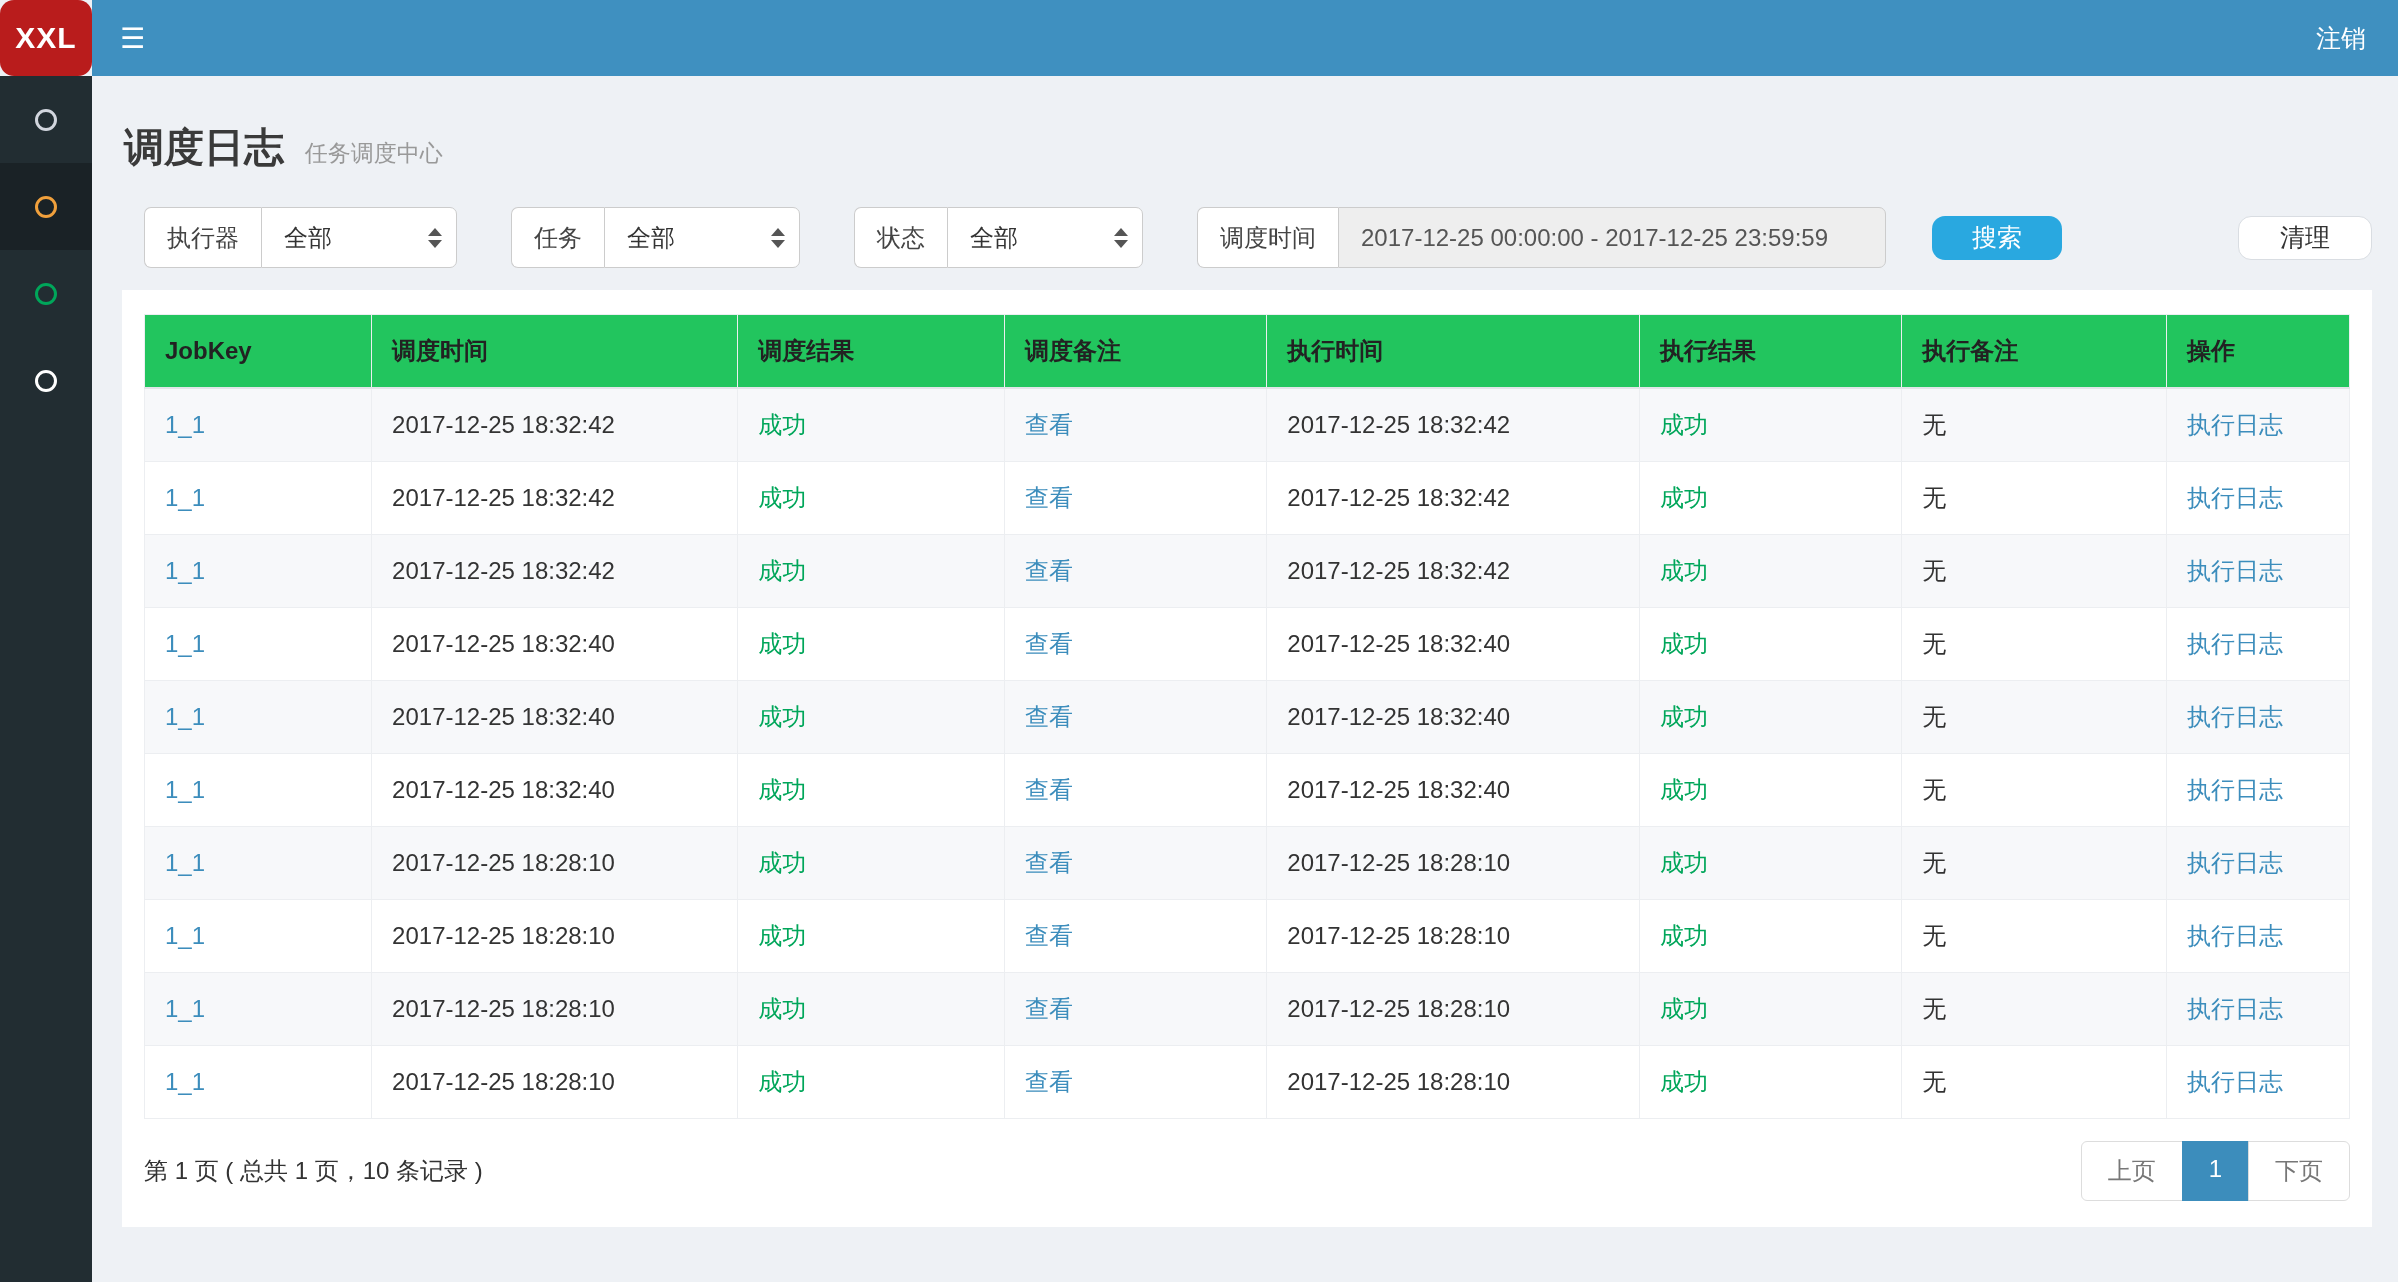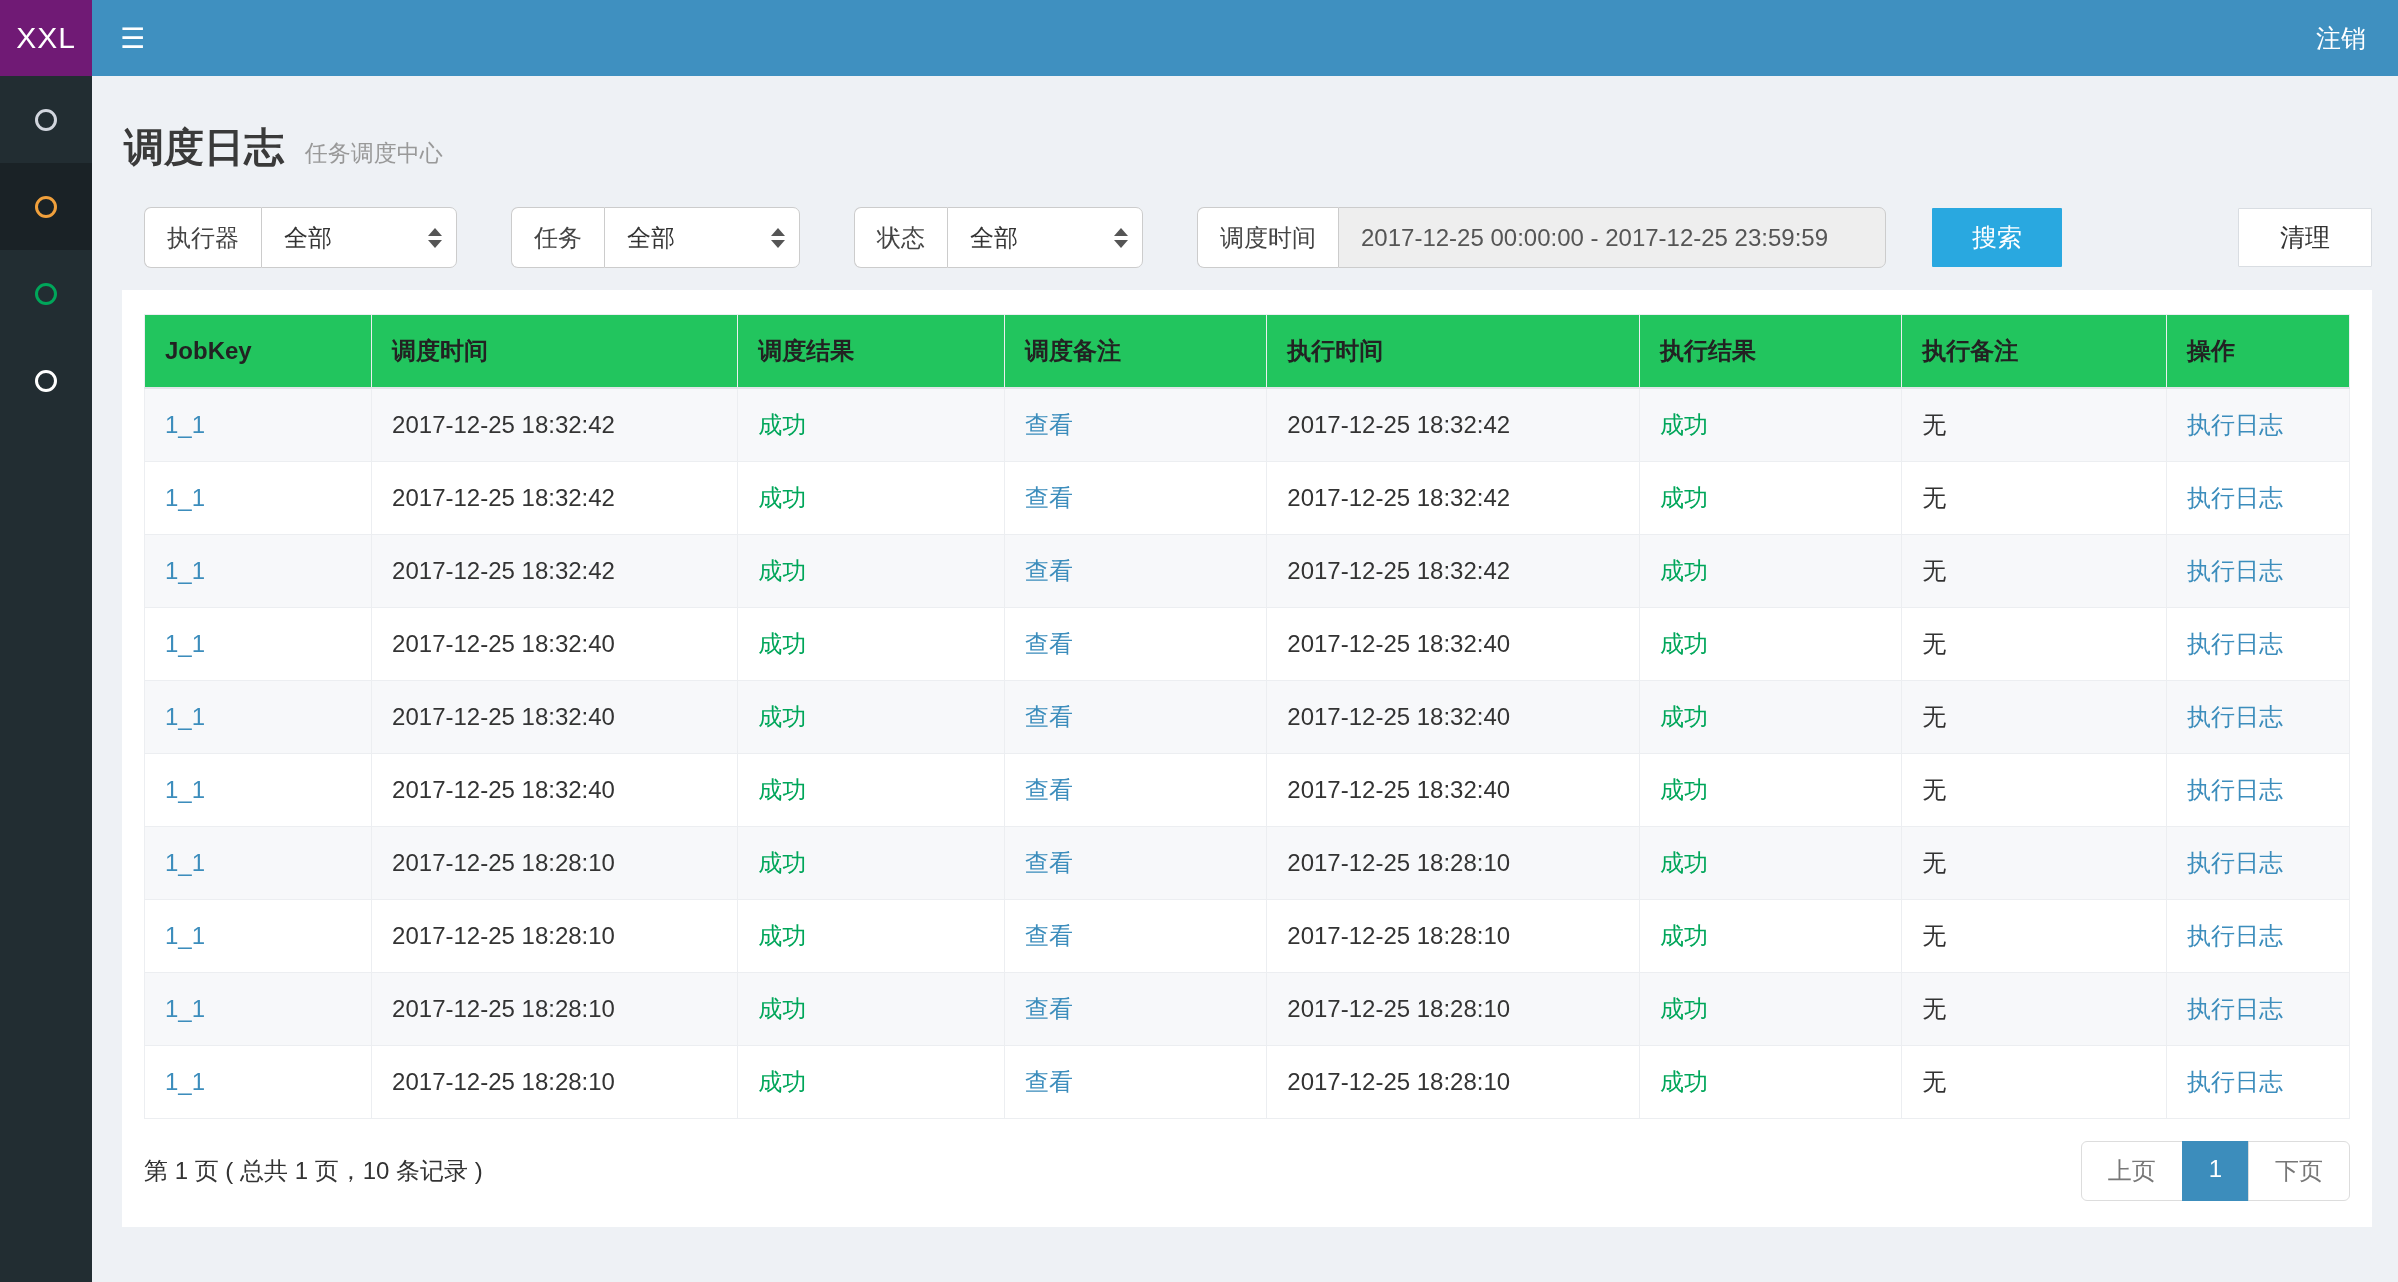--- a/index.html
+++ b/index.html
@@ -7,24 +7,24 @@
   body {
     font-family: "Liberation Sans", "DejaVu Sans", sans-serif;
     background: #eef1f5;
     color: #333;
     font-size: 24px;
   }
 
   
   .navbar { display: flex; height: 76px; width: 100%; }
   .logo {
-    width: 92px; height: 76px; background: #701a75;
-    color: #fff; font-weight: normal; font-size: 30px;
+    width: 92px; height: 76px; background: #b91c1c;
+    color: #fff; font-weight: bold; font-size: 30px;
     display: flex; align-items: center; justify-content: center;
-    letter-spacing: 1px; cursor: pointer;
+    letter-spacing: 1px; cursor: pointer; border-radius: 14px;
   }
   .navbar-main {
     flex: 1; background: #3f90c0; display: flex; align-items: center;
   }
   .hamburger {
     color: #fff; font-size: 28px; padding: 0 28px; height: 76px;
     display: flex; align-items: center; cursor: pointer;
   }
   .logout {
     margin-left: auto; color: #fff; font-size: 25px; padding: 0 32px;
@@ -66,21 +66,21 @@
     width: 196px; padding: 0 14px 0 22px; cursor: pointer; color: #333;
   }
   .arrows { display: flex; flex-direction: column; align-items: center; gap: 4px; }
   .arr-up { width: 0; height: 0; border-left: 7px solid transparent; border-right: 7px solid transparent; border-bottom: 8px solid #555; }
   .arr-down { width: 0; height: 0; border-left: 7px solid transparent; border-right: 7px solid transparent; border-top: 8px solid #555; }
   .date-input {
     background: #eee; border: 1px solid #ccc; border-radius: 0 7px 7px 0;
     width: 548px; display: flex; align-items: center; padding: 0 22px;
     color: #555; cursor: pointer; white-space: nowrap;
   }
-  .btn { height: 59px; border: 0; border-radius: 1px; font-size: 25px; cursor: pointer;
+  .btn { height: 44px; border: 0; border-radius: 13px; font-size: 25px; cursor: pointer;
          display: inline-flex; align-items: center; justify-content: center;
          font-family: inherit; }
   .btn-search { background: #29a8e0; color: #fff; width: 130px; margin-left: -8px; }
   .btn-clear  { background: #fff; color: #333; width: 134px; border: 1px solid #d9dde2; margin-left: auto; }
 
   
   .box { background: #fff; margin: 0 26px 0 30px; padding: 24px 22px 10px 22px; }
 
   .page-size-row { display: flex; align-items: center; gap: 12px; margin: 0 0 28px 0; color: #333; }
   .mini-select {

